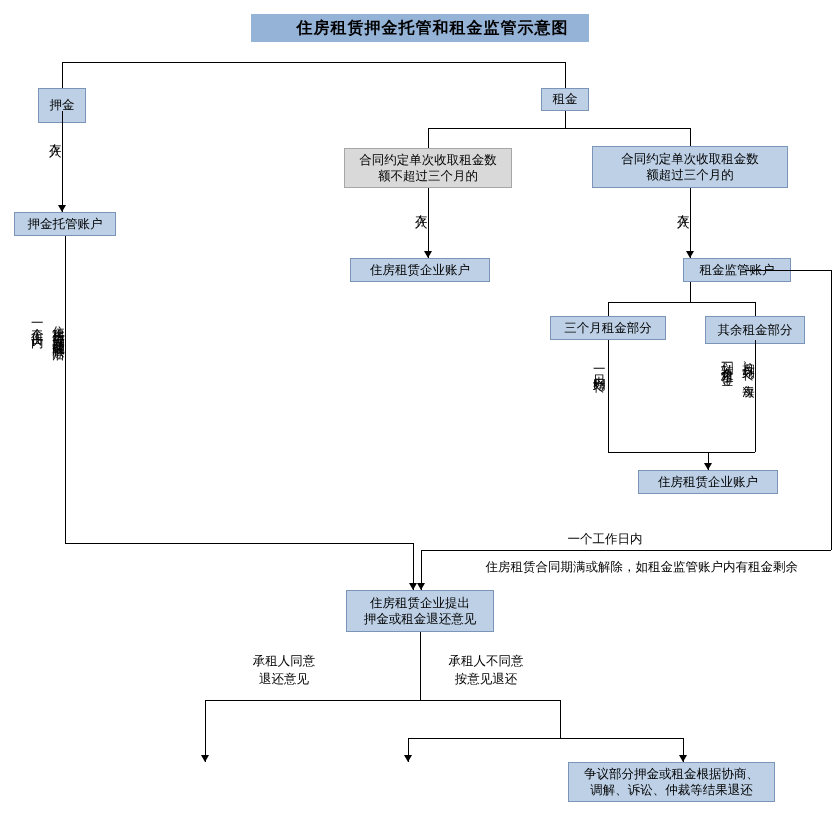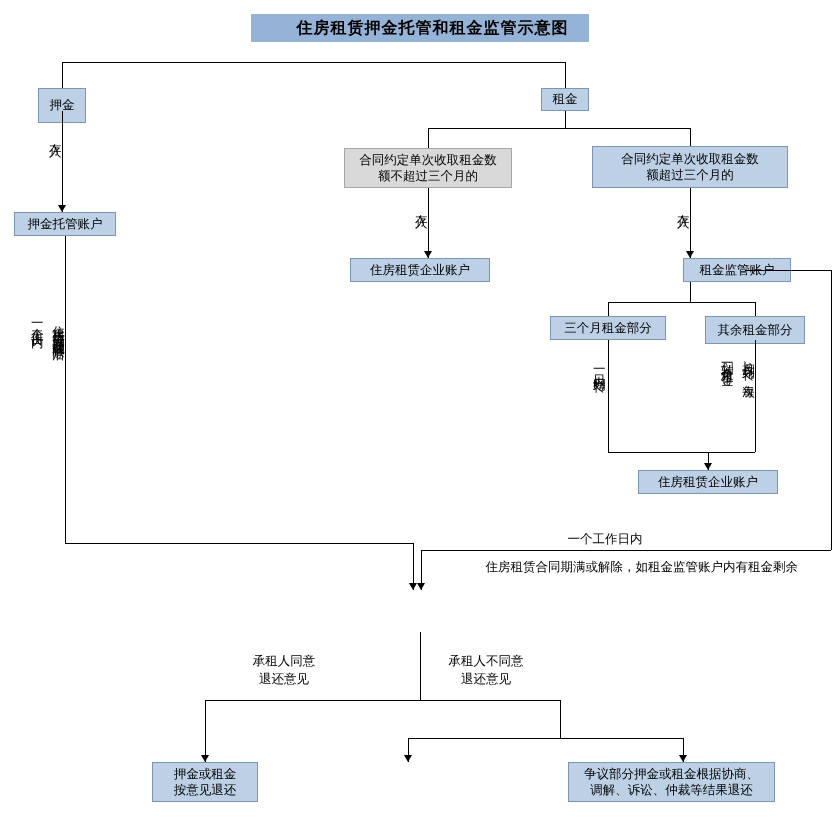--- a/index.html
+++ b/index.html
@@ -105,36 +105,36 @@
 
   <div class="hline" style="left:745px; top:270px; width:86px;"></div>
   <div class="vline" style="left:831px; top:270px; height:280px;"></div>
   <div class="hline" style="left:421px; top:550px; width:410px;"></div>
   <div class="vline" style="left:421px; top:550px; height:40px;"></div>
   <div class="arrow-down" style="left:417px; top:583px;"></div>
 
   <div class="hlabel" style="left:438px; top:510px; width:360px; text-align:right;margin-top:48px;">住房租赁合同期满或解除，如租金监管账户内有租金剩余</div>
   <div class="hlabel" style="left:560px; top:530px; width:90px;">一个工作日内</div>
 
+  <div class="node" style="left:346px; top:590px; width:148px; height:42px;">住房租赁企业提出
+押金或租金退还意见</div>
 
   <div class="vline" style="left:420px; top:632px; height:68px;"></div>
   <div class="hlabel" style="left:248px; top:652px; width:72px;">承租人同意
 退还意见</div>
   <div class="hlabel" style="left:446px; top:652px; width:80px;">承租人不同意
-退还意见</div>
+按意见退还</div>
 
   <div class="hline" style="left:205px; top:700px; width:355px;"></div>
   <div class="vline" style="left:205px; top:700px; height:62px;"></div>
   <div class="arrow-down" style="left:201px; top:755px;"></div>
 
   <div class="vline" style="left:560px; top:700px; height:38px;"></div>
   <div class="hline" style="left:408px; top:738px; width:275px;"></div>
   <div class="vline" style="left:408px; top:738px; height:24px;"></div>
   <div class="arrow-down" style="left:404px; top:755px;"></div>
   <div class="vline" style="left:683px; top:738px; height:24px;"></div>
   <div class="arrow-down" style="left:679px; top:755px;"></div>
 
-  <div class="node" style="left:152px; top:762px; width:106px; height:40px;">押金或租金
-按意见退还</div>
   <div class="node" style="left:568px; top:762px; width:207px; height:40px;">争议部分押金或租金根据协商、
 调解、诉讼、仲裁等结果退还</div>
 
 </div>
 
 </body></html>

